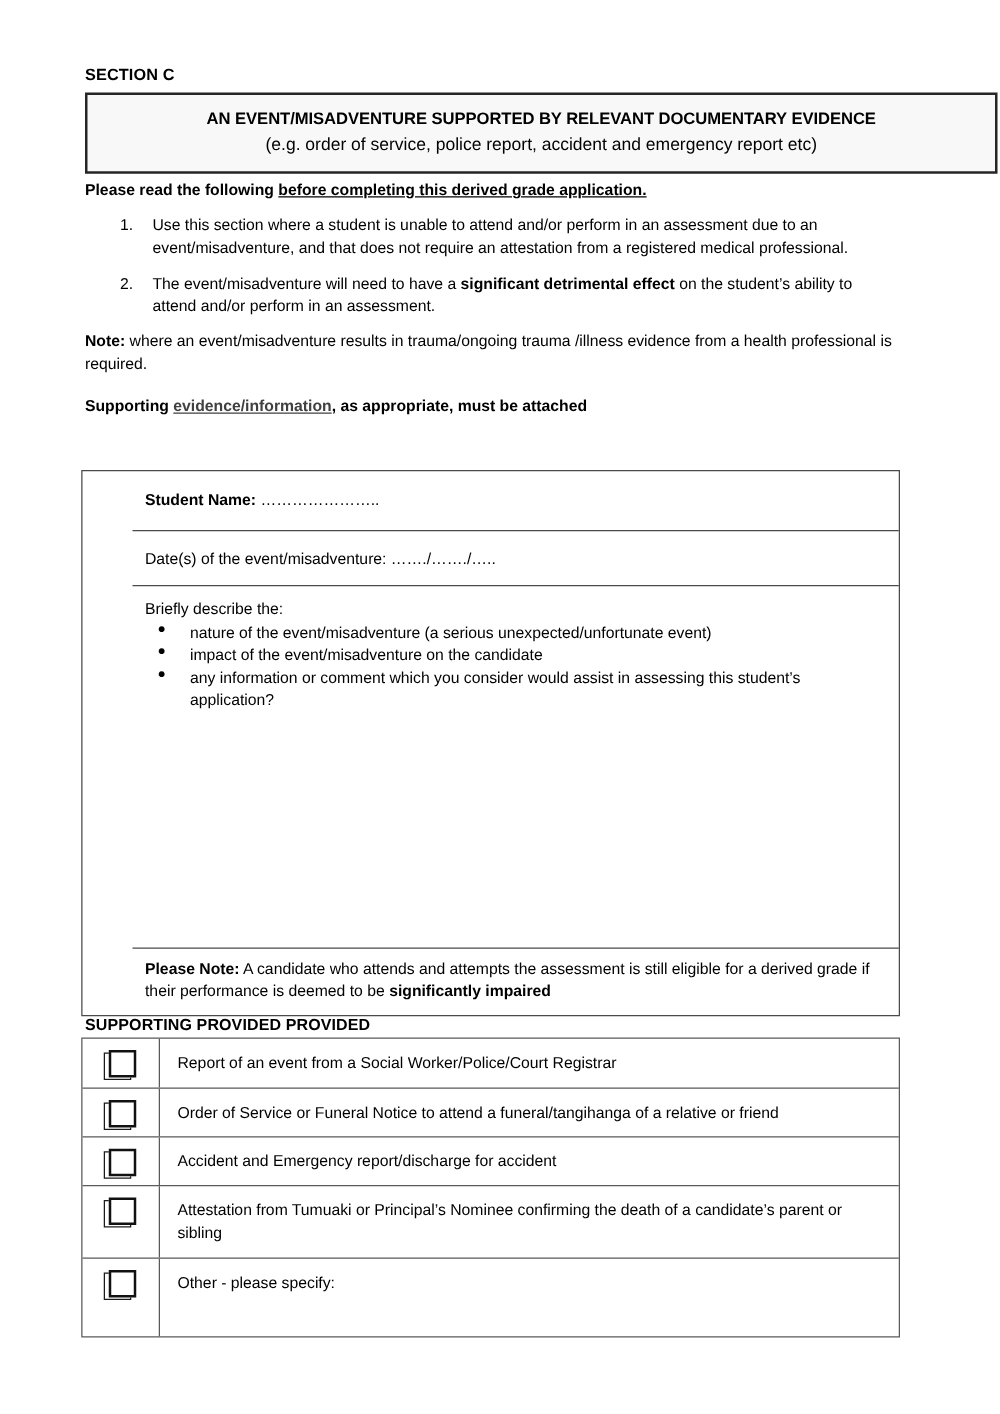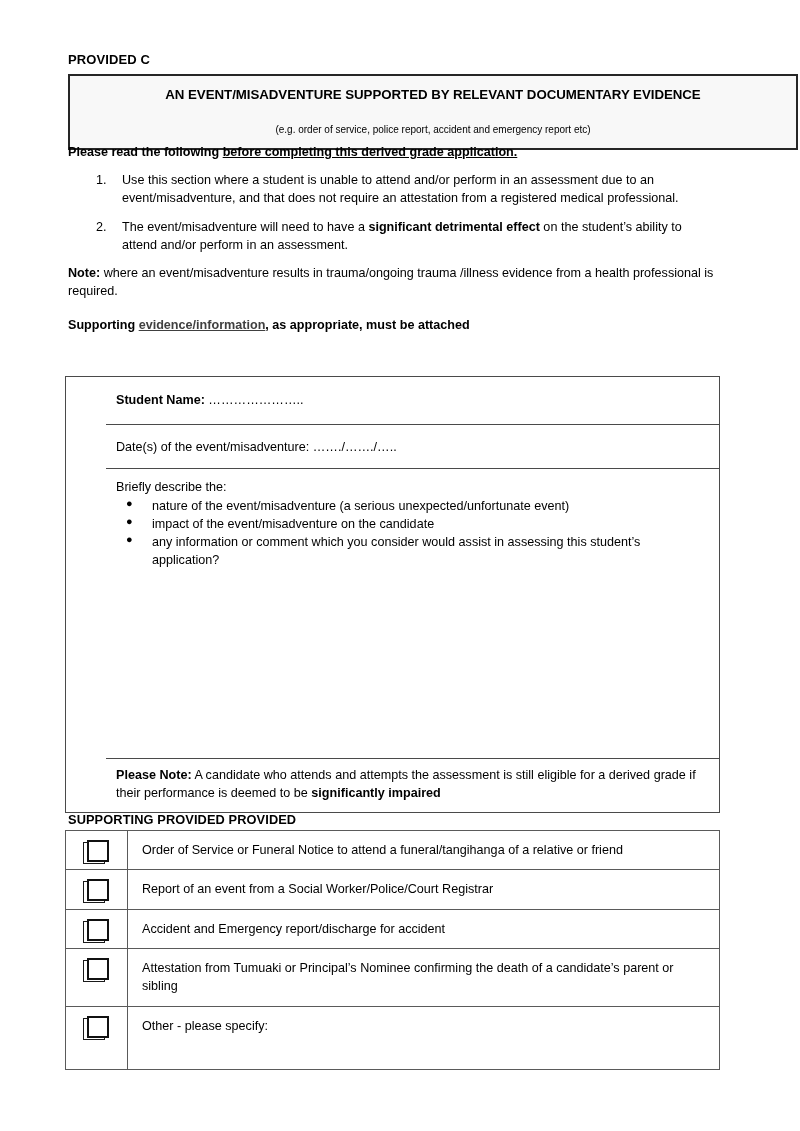--- a/index.html
+++ b/index.html
@@ -46,24 +46,24 @@
     padding: 10px 8px 12px 8px;
     text-align: center;
   }
   .title-main {
     font-size: 13.3px;
     font-weight: bold;
     line-height: 1.35;
     letter-spacing: -0.05px;
   }
   .title-sub {
-    font-size: 10px;
+    font-size: 14px;
     font-weight: normal;
     line-height: 1.35;
-    margin-top: 19px;
+    margin-top: 2px;
   }
 
   
   .intro {
     position: absolute;
     left: 68px;
     top: 144px;
     width: 652px;
     font-size: 12.6px;
     line-height: 1.42;
@@ -223,21 +223,21 @@
   .row-h2 { height: 40px; }
   .row-h3 { height: 58px; }
   .row-h4 { height: 39px; }
   .row-h5 { height: 62px; }
 </style>
 </head>
 <body>
 
 <div class="page">
 
-  <div class="section-label">PROVIDED C</div>
+  <div class="section-label">SECTION C</div>
 
   <div class="title-box">
     <div class="title-main">AN EVENT/MISADVENTURE SUPPORTED BY RELEVANT DOCUMENTARY EVIDENCE</div>
     <div class="title-sub">(e.g. order of service, police report, accident and emergency report etc)</div>
   </div>
 
   <div class="intro">
     <p class="lead"><span>Please read the following </span><u>before completing this derived grade application.</u></p>
 
     <ol class="numlist">
@@ -288,40 +288,40 @@
     <div class="ft-row ft-pnote">
       <span class="pn-label">Please Note:</span><span> A candidate who attends and attempts the assessment is still eligible for a derived grade if their performance is deemed to be </span><span class="pn-strong">significantly impaired</span>
     </div>
 
   </div>
 
   <div class="sup-heading">SUPPORTING PROVIDED PROVIDED</div>
 
   <div class="ev-table">
 
+    <div class="ev-row row-h2">
+      <div class="ev-cb-cell">
+        <span class="checkbox">
+            <span class="shadow"></span>
+            <span class="front"></span>
+          </span>
+      </div>
+      <div class="ev-txt-cell">Report of an event from a Social Worker/Police/Court Registrar</div>
+    </div>
+
     <div class="ev-row row-h1">
       <div class="ev-cb-cell">
         <span class="checkbox">
             <span class="shadow"></span>
             <span class="front"></span>
           </span>
       </div>
       <div class="ev-txt-cell">Order of Service or Funeral Notice to attend a funeral/tangihanga of a relative or friend</div>
     </div>
 
-    <div class="ev-row row-h2">
-      <div class="ev-cb-cell">
-        <span class="checkbox">
-            <span class="shadow"></span>
-            <span class="front"></span>
-          </span>
-      </div>
-      <div class="ev-txt-cell">Report of an event from a Social Worker/Police/Court Registrar</div>
-    </div>
-
     <div class="ev-row row-h4">
       <div class="ev-cb-cell">
         <span class="checkbox">
             <span class="shadow"></span>
             <span class="front"></span>
           </span>
       </div>
       <div class="ev-txt-cell">Accident and Emergency report/discharge for accident</div>
     </div>
 

